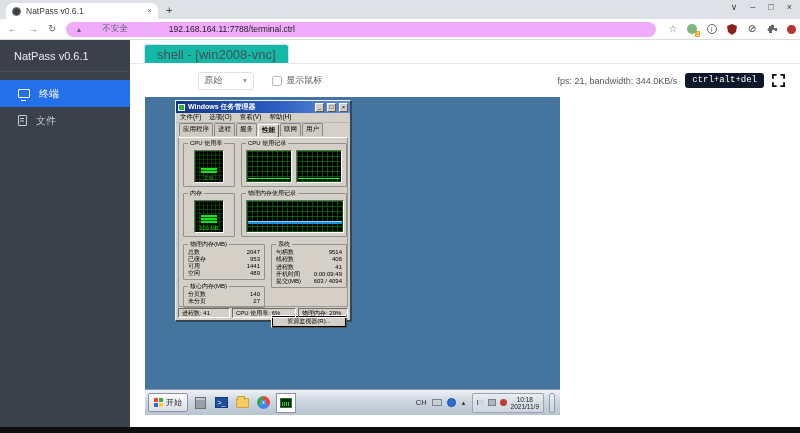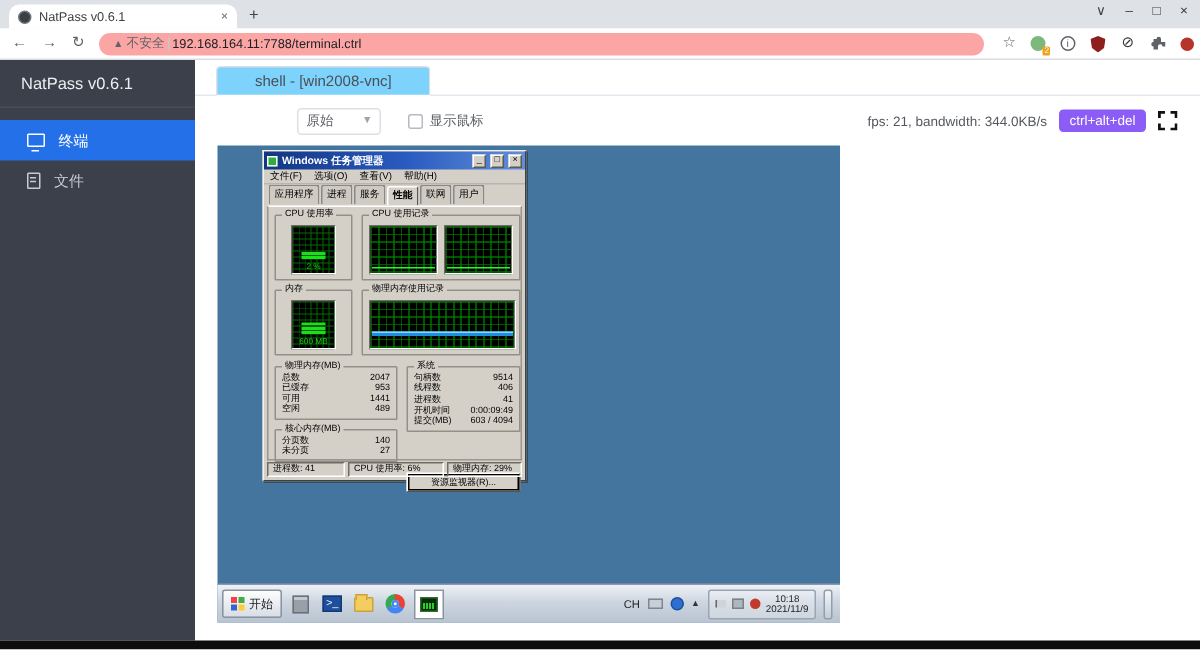--- a/index.html
+++ b/index.html
@@ -14,22 +14,22 @@
     display:flex; align-items:center; padding:0 6px; gap:5px; }
   .favicon { width:9px; height:9px; border-radius:50%; background:#3d4043; border:1px solid #70757a; flex:0 0 auto; }
   #btab-title { font-size:8.5px; color:#3c4043; white-space:nowrap; overflow:hidden; flex:1; }
   .tinybtn { font-size:8px; color:#5f6368; line-height:1; }
   #newtab { left:166px; top:5px; font-size:11px; color:#444; }
   #winctl { right:8px; top:3px; display:flex; gap:13px; align-items:center; }
   #winctl span { font-size:9px; color:#3c4043; line-height:1; }
   #addrbar { left:0; top:19px; width:800px; height:21px; background:#fff; border-bottom:1px solid #dadce0;
     display:flex; align-items:center; padding:0 8px; gap:10px; }
   .navg { font-size:10px; color:#5f6368; line-height:1; }
-  #urlpill { flex:0 0 auto; width:590px; height:15px; background:#fca5a5; border-radius:8px;
-    display:flex; align-items:center; padding:0 9px; gap:2px; }
+  #urlpill { flex:0 0 auto; width:590px; height:15px; background:#f0abfc; border-radius:8px;
+    display:flex; align-items:center; padding:0 9px; gap:20px; }
   #warn-tri { font-size:7px; color:#5f6368; line-height:1; }
   #sec-label { font-size:8.5px; color:#5f6368; }
   .pill-div { width:1px; height:9px; background:#c4c7cb; }
   #url-text { font-size:8.5px; color:#202124; }
   #ext-row { display:flex; align-items:center; gap:9px; margin-left:2px; }
   .exticon { position:relative; width:11px; height:11px; display:flex; align-items:center; justify-content:center; }
   .star { font-size:10px; color:#5f6368; line-height:1; }
   .greenball { width:10px; height:10px; border-radius:50%; background:#7cb87c; }
   .badge { position:absolute; right:-3px; bottom:-2px; background:#f0a11a; color:#fff; font-size:5.5px;
     padding:0 1px; line-height:6px; border-radius:1px; }
@@ -45,35 +45,35 @@
   .side-item.active { background:#2470e8; color:#fff; }
   .ic-gauge { width:11px; height:11px; border:1.4px solid currentColor; border-radius:50%; position:relative; }
   .ic-gauge:after { content:""; position:absolute; left:4px; top:1px; width:1.4px; height:5px; background:currentColor; transform:rotate(40deg); }
   .ic-term { width:12px; height:9px; border:1.4px solid currentColor; border-radius:1px; position:relative; }
   .ic-term:after { content:""; position:absolute; left:2px; bottom:-4px; width:5px; height:1.5px; background:currentColor; }
   .ic-file { width:9px; height:11px; border:1.3px solid currentColor; border-radius:1px; position:relative; }
   .ic-file:after { content:""; position:absolute; left:1px; top:2px; width:4px; height:1px; background:currentColor; box-shadow:0 2.5px 0 currentColor; }
 
   #main { left:130px; top:0; width:670px; height:387px; background:#fff; }
   #sess-tabbar { left:0; top:0; width:670px; height:24px; border-bottom:1px solid #e4e7ed; }
-  #sess-tab { left:14px; top:4px; height:20px; padding:0 25px; background:#7dd3fc; border:1px solid #dcdfe6;
+  #sess-tab { left:14px; top:4px; height:20px; padding:0 12px; background:#14b8a6; border:1px solid #dcdfe6;
     border-bottom:1px solid #fff; border-radius:3px 3px 0 0; display:flex; align-items:center;
-    font-size:10px; color:#4a4e57; }
+    font-size:13px; color:#4a4e57; }
   #toolbar { left:0; top:24px; width:670px; height:33px; display:flex; align-items:center; padding:0 15px; gap:10px; }
   #quality-label { font-size:10px; font-weight:bold; color:#303133;margin-top:46px; }
   #quality-select { width:56px; height:18px; border:1px solid #dcdfe6; border-radius:3px; display:flex;
     align-items:center; justify-content:space-between; padding:0 5px; font-size:9px; color:#606266; background:#fff; }
   .chev { font-size:7px; color:#a0a3a9; line-height:1; }
   #cursor-check { display:flex; align-items:center; gap:4px; margin-left:8px; }
   #cursor-box { width:10px; height:10px; border:1px solid #b6b9bf; border-radius:2px; background:#fff; }
   #cursor-label { font-size:9px; color:#5a5e66; }
   #tool-right { margin-left:auto; display:flex; align-items:center; gap:8px; }
   #stats-text { font-size:9px; color:#55585e; }
-  #cad-btn { background:#8b5cf6; color:#fff; font-size:9px; border:none; border-radius:3px;
-    padding:3px 7px; line-height:1; cursor:pointer; }
+  #cad-btn { background:#0f172a; color:#fff; font-size:9px; border:none; border-radius:3px;
+    padding:3px 7px; line-height:1; cursor:pointer;font-family:Liberation Mono, monospace; }
   #fs-icon { width:13px; height:13px; }
 
   
   #vnc { left:15px; top:57px; width:415px; height:318px; background:#44759e; }
 
   
   #tm { left:30px; top:3px; width:176px; height:221px; background:#d4d0c8;
     border:1px solid #404040; border-top-color:#f3f1ec; border-left-color:#f3f1ec;
     box-shadow:1px 1px 0 rgba(0,0,0,.35); font-size:7px; color:#000; }
   #tm-title { height:12px; background:linear-gradient(90deg,#123683,#2a5bc0 55%,#628fd8);

